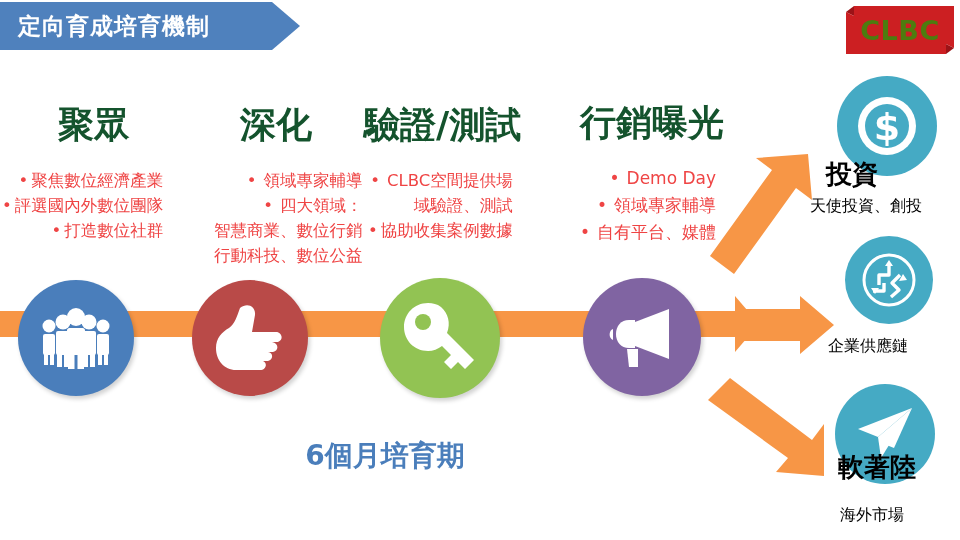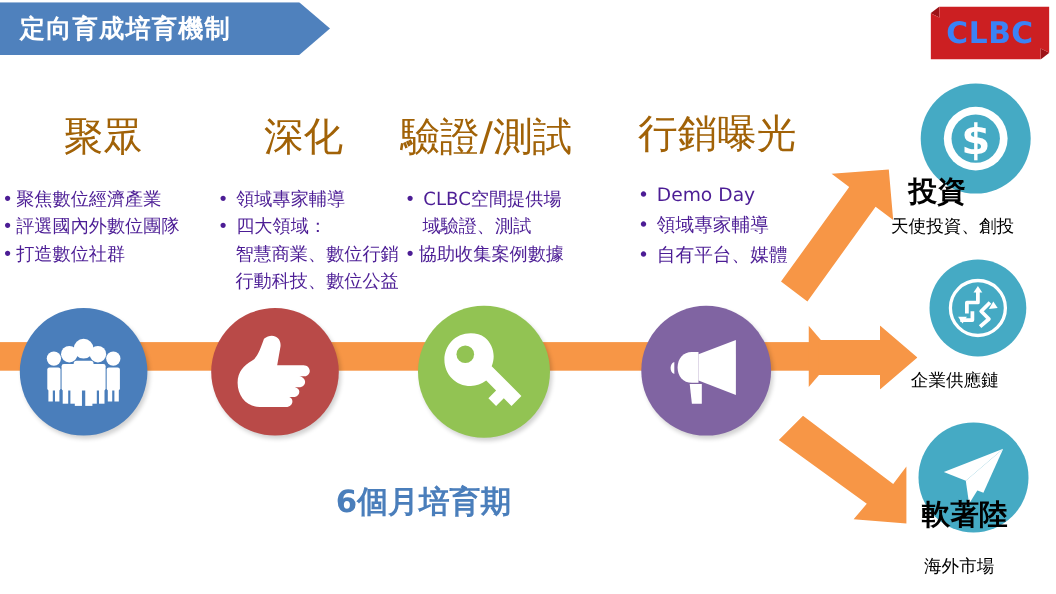--- a/index.html
+++ b/index.html
@@ -19,33 +19,34 @@
   .title-text{
     position:absolute;left:18px;top:2px;width:260px;height:48px;
     display:flex;align-items:center;
     color:#ffffff;font-size:23px;font-weight:bold;letter-spacing:1px;
   }
   .logo-wrap{position:absolute;left:846px;top:6px;width:108px;height:48px;}
   .logo-wrap svg{display:block;}
   .logo-text{
     position:absolute;left:846px;top:6px;width:108px;height:48px;
     display:flex;align-items:center;justify-content:center;
-    color:#3b82f6;font-size:27px;font-weight:bold;letter-spacing:0.5px;
+    color:#4d7c0f;font-size:27px;font-weight:bold;letter-spacing:0.5px;
   }
 
   
   .col-head{
-    position:absolute;color:#a16207;font-weight:normal;
+    position:absolute;color:#14532d;font-weight:bold;
     font-size:36px;line-height:40px;white-space:nowrap;
   }
 
   
   .col-body{
-    position:absolute;color:#4c1d95;font-size:16.5px;line-height:25px;
+    position:absolute;color:#ef4444;font-size:16.5px;line-height:25px;
     white-space:nowrap;
+    text-align:right;
   }
   .col-body .li{display:block;}
   .col-body .li.dot::before{content:"\2022";margin-right:3px;}
   .col-body .li.dotsp::before{content:"\2022";margin-right:7px;}
   .col-body .li.cont{padding-left:16px;}
 
   
   .band{
     position:absolute;left:0;top:311px;width:745px;height:26px;
     background:#F79646;

